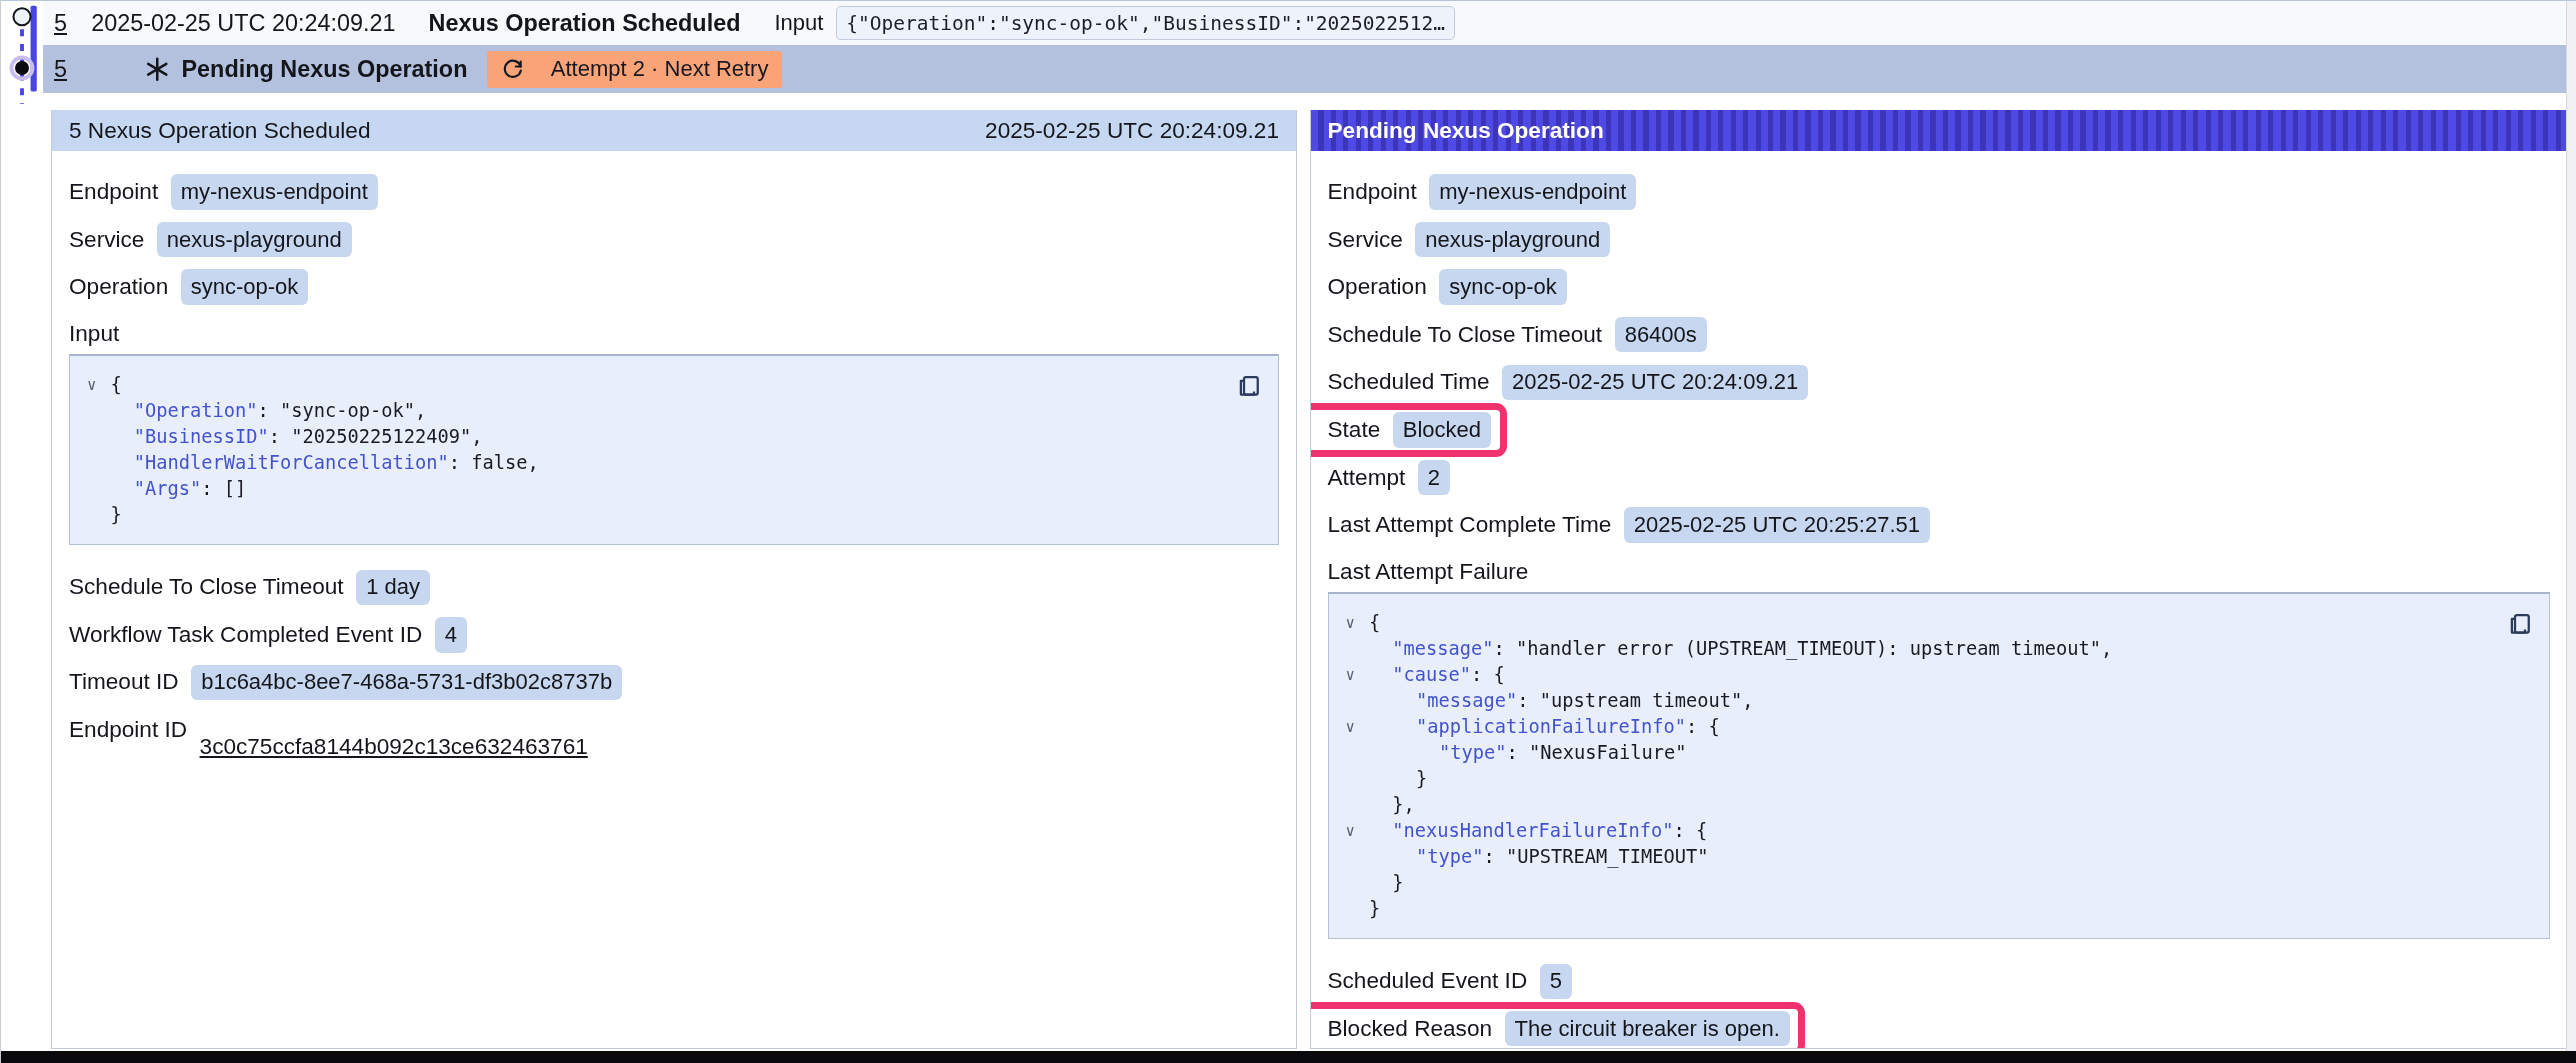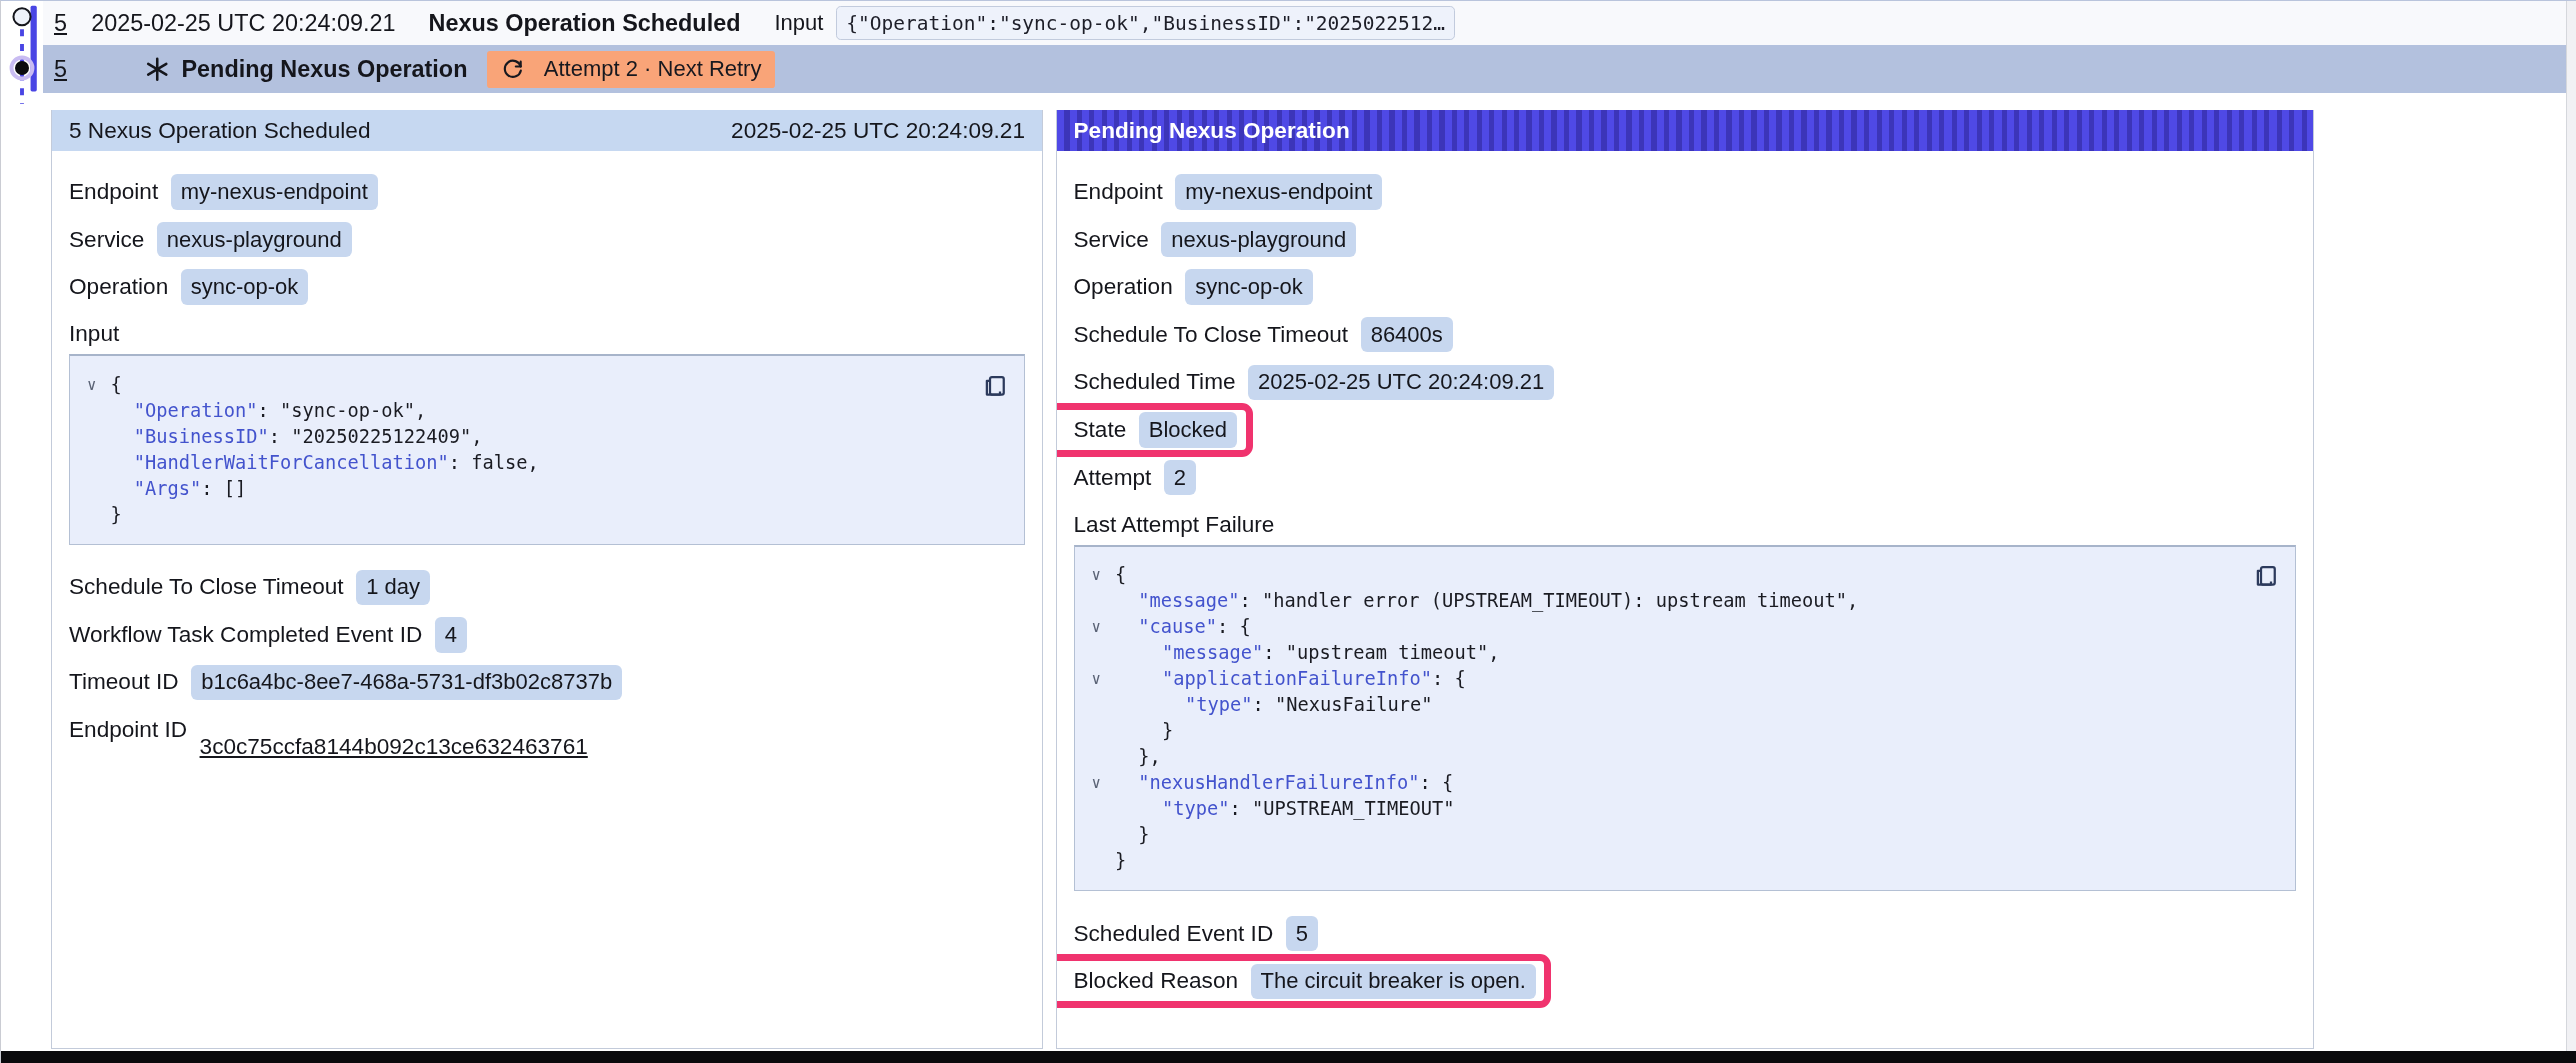--- a/index.html
+++ b/index.html
@@ -20,25 +20,25 @@
   .row1 .input-lbl{font-size:22px; margin-left:34px;}
   .input-preview{
     margin-left:12.5px; font-family:"DejaVu Sans Mono", monospace; font-size:19.5px;
     background:#eef2fb; border:1.6px solid #c2cbdd; border-radius:4.7px; padding:4.7px 9.4px;
     white-space:nowrap; color:#1d1e28; cursor:pointer;
   }
   .row2 .star{margin-left:59px; display:flex; align-items:center;}
   .row2 .evt-title{margin-left:11px;}
   .retry-badge{
     margin-left:20px; background:#f9a478; border-radius:3.1px; height:37px;
-    display:flex; align-items:center; gap:19px; padding:0 14px; font-size:22px; color:#17181f; white-space:nowrap;
+    display:flex; align-items:center; gap:26px; padding:0 14px; font-size:22px; color:#17181f; white-space:nowrap;
   }
   
   .panels{position:absolute; top:109px; left:50px; display:flex; gap:12.5px;}
-  .panel{width:992px; height:939px; box-sizing:border-box; background:#ffffff;
+  .panel{width:1246px; height:939px; box-sizing:border-box; background:#ffffff;
     border:0.8px solid #c3cbda; border-top:none; display:flex; flex-direction:column;}
   .panel.right{width:1258px;}
   .panel-header{height:41px; flex:none; display:flex; align-items:center; justify-content:space-between;
     padding:0 17px; font-size:22.6px; font-weight:500;}
   .panel-header.solid{background:#c6d8f1;}
   .panel-header.striped{
     background:repeating-linear-gradient(90deg,#4f49e6 0 7px,#3c35b9 7px 12.5px);
     color:#ffffff; font-weight:600;
   }
   .panel-body{flex:1; padding:9.4px 17px 0 17px; overflow:hidden;}
@@ -190,20 +190,24 @@
               <span class="chip">2025-02-25 UTC 20:24:09.21</span>
             </div>
             <div class="field-row">
               <span class="field-label">State</span>
               <span class="chip">Blocked</span>
               <span class="hl-box"></span>
             </div>
             <div class="field-row">
               <span class="field-label">Attempt</span>
               <span class="chip">2</span>
+            </div>
+            <div class="field-row">
+              <span class="field-label">Last Attempt Complete Time</span>
+              <span class="chip">2025-02-25 UTC 20:25:27.51</span>
             </div>
           </div>
         <div class="section-label">Last Attempt Failure</div>
         <div class="code-block">
           <svg class="copy-btn" viewBox="0 0 24 24" fill="none" stroke="#2c3a5c" stroke-width="1.8" stroke-linejoin="round">
             <rect x="8" y="6" width="11" height="14" rx="1.5"></rect>
             <path d="M8 9H5.5v11H16v-2.5"></path>
           </svg>
         <div class="code-line"><span class="chev">∨</span><span style="width: 0px; flex: 0 0 auto;"></span><span>{</span></div>
             <div class="code-line"><span class="chev"></span><span style="width: 23.4px; flex: 0 0 auto;"></span><span class="json-key">"message"</span><span>: "handler error (UPSTREAM_TIMEOUT): upstream timeout",</span></div>

